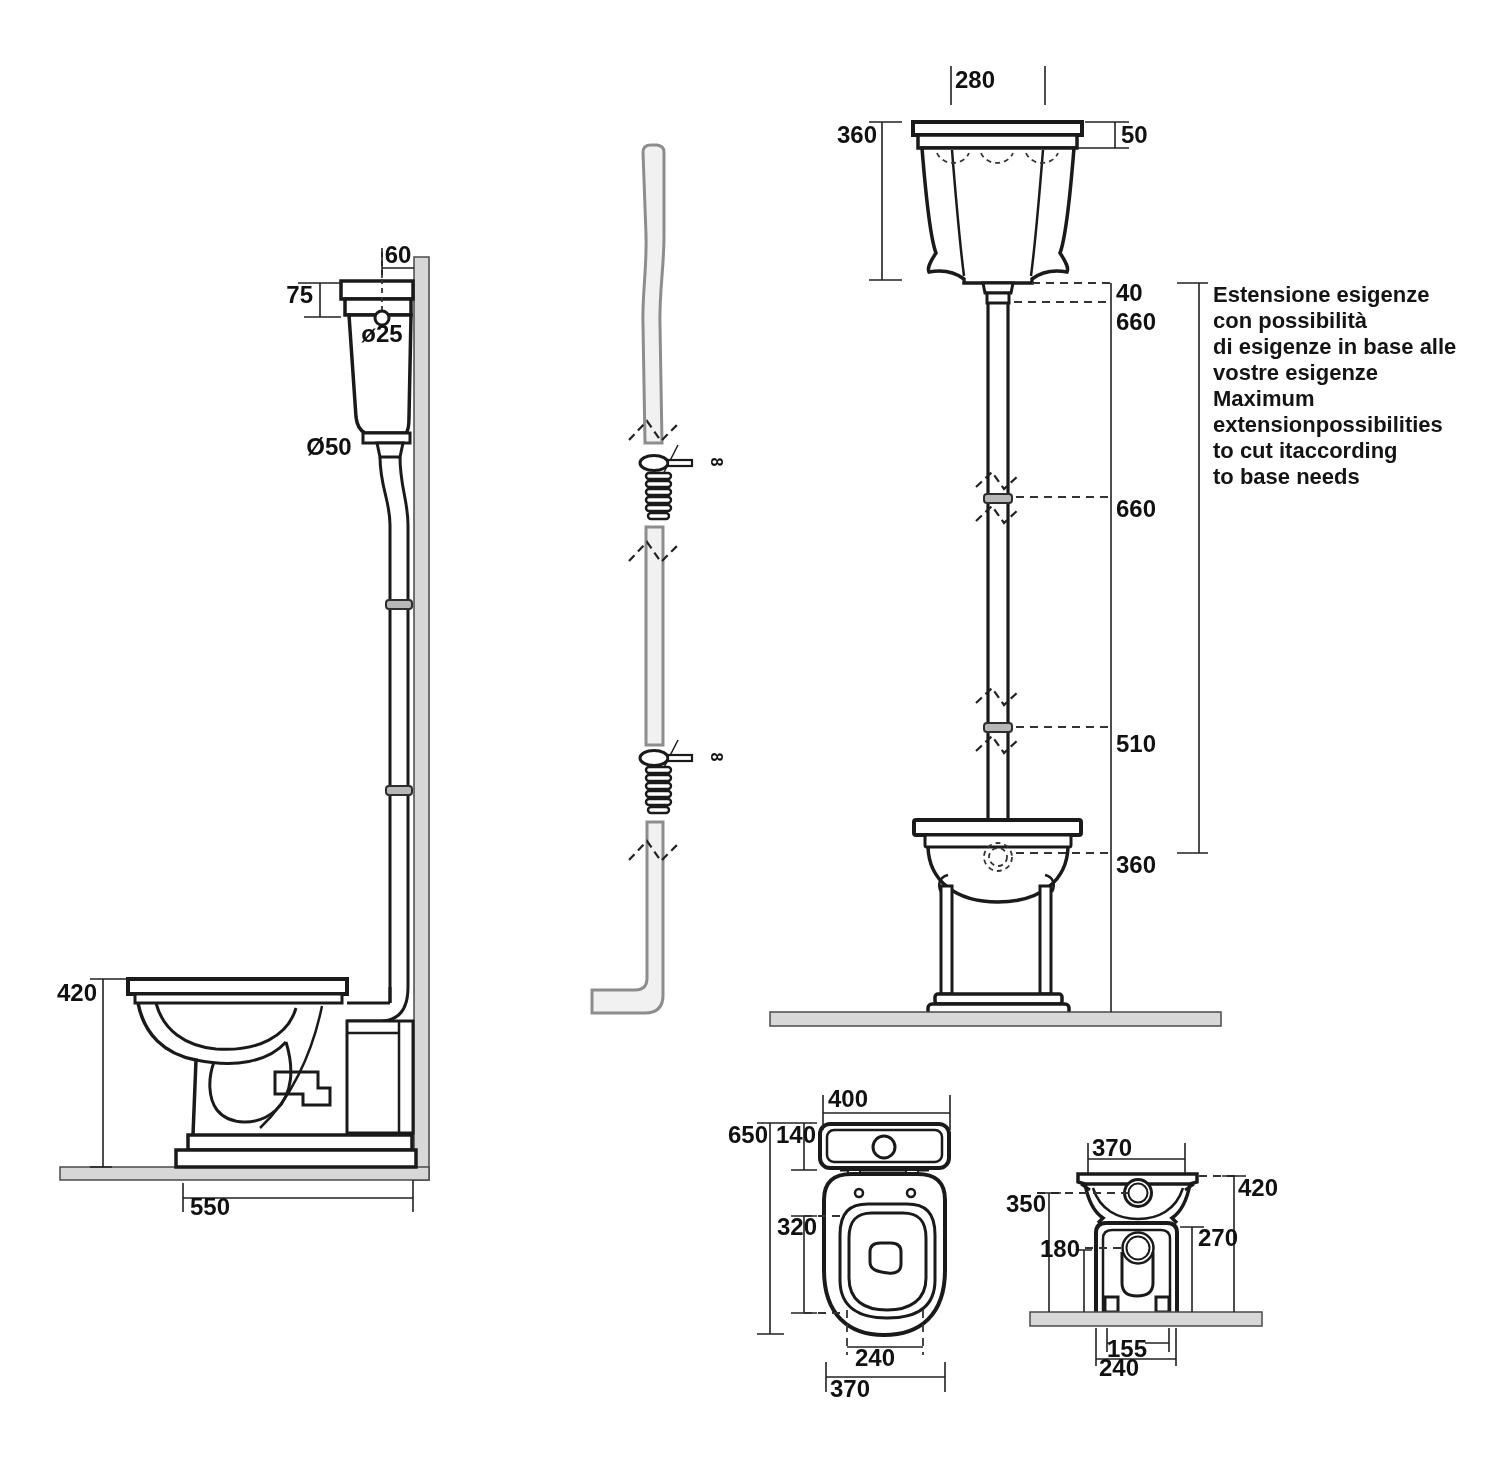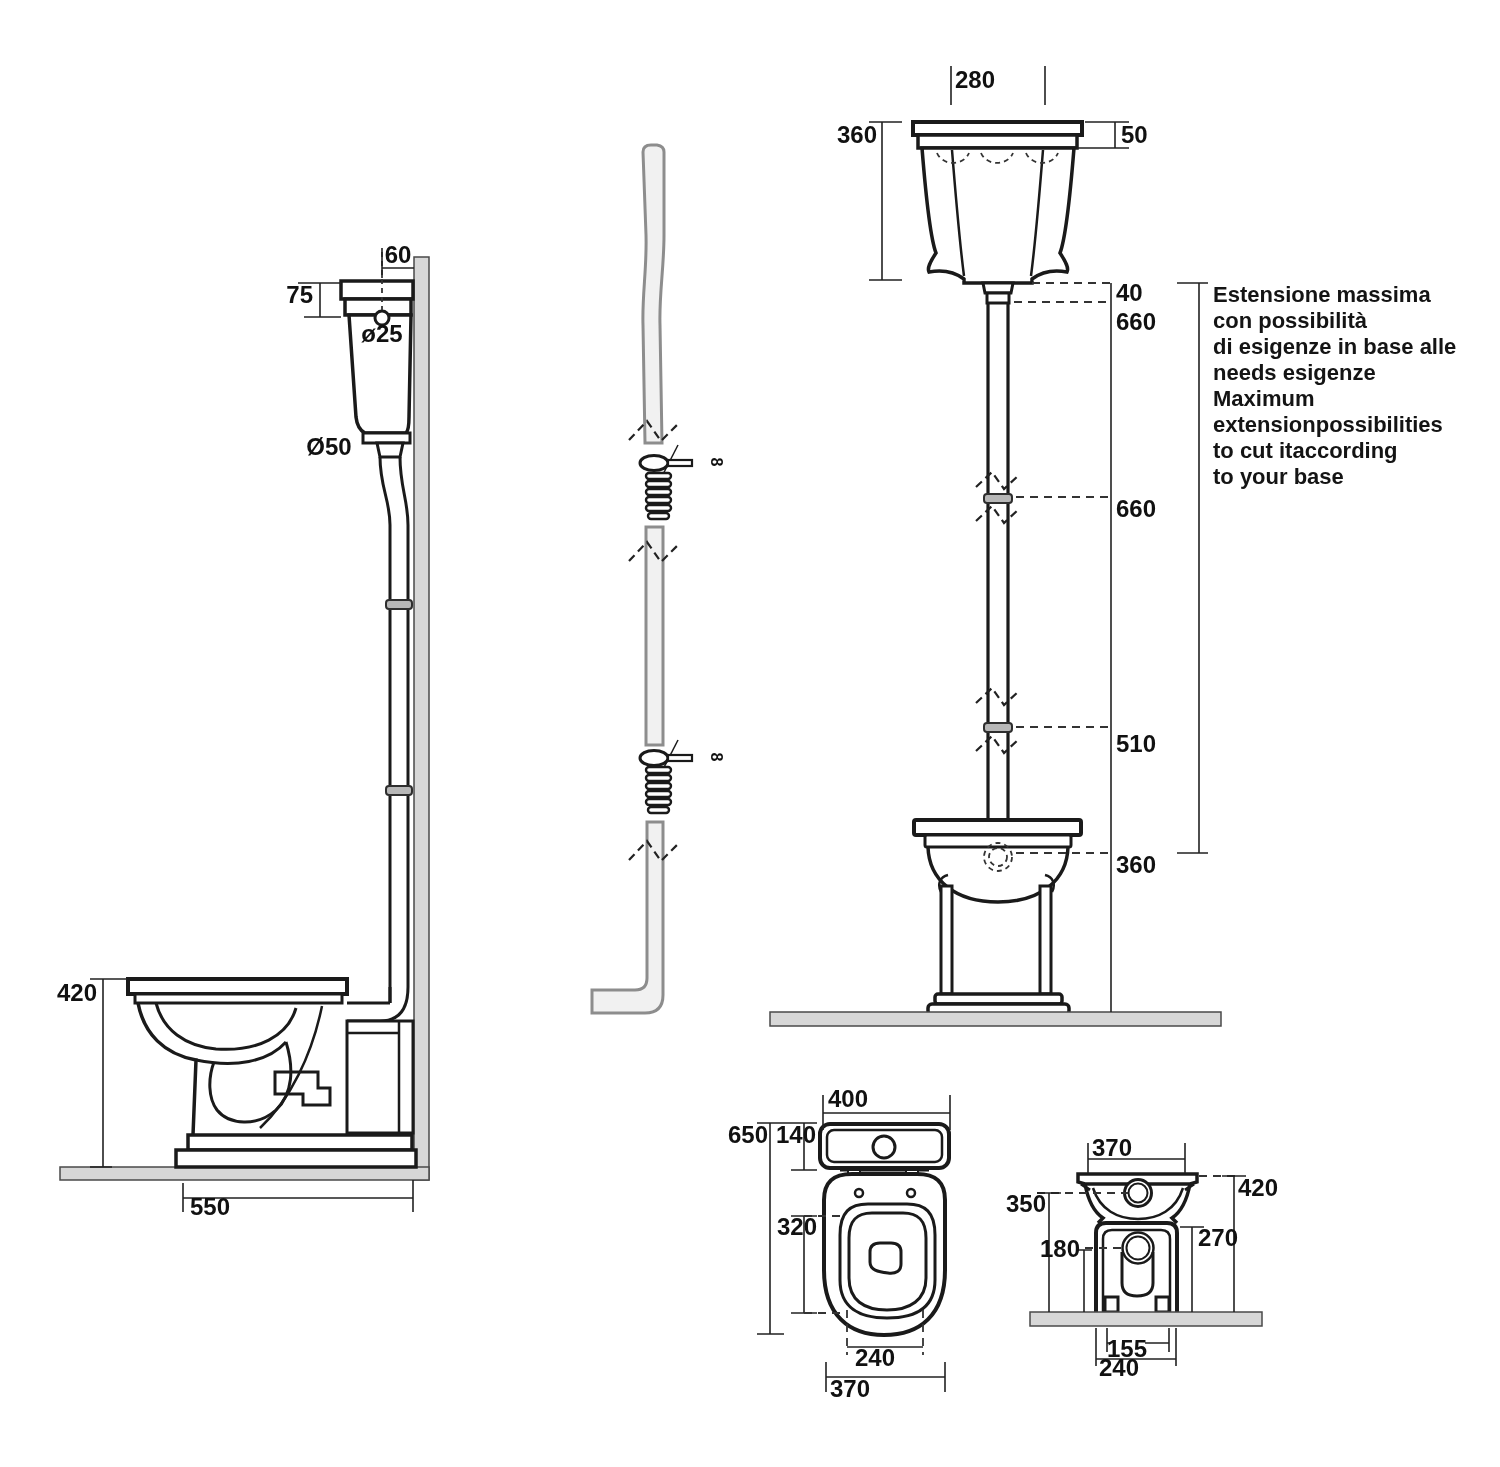--- a/index.html
+++ b/index.html
@@ -273,22 +273,22 @@
       <text class="dim" x="1127" y="1357" text-anchor="middle">155</text>
 
       <path class="dimln" d="M1096,1328 V1366 M1176,1328 V1366 M1096,1359 H1176"></path>
       <text class="dim" x="1099" y="1376">240</text>
     </g>
   </g>
 </svg>
 
   
   <div class="note">
-    <div class="note-line">Estensione massima</div>
+    <div class="note-line">Estensione esigenze</div>
     <div class="note-line">con possibilità</div>
     <div class="note-line">di esigenze in base alle</div>
-    <div class="note-line">needs esigenze</div>
+    <div class="note-line">vostre esigenze</div>
     <div class="note-line">Maximum</div>
     <div class="note-line">extensionpossibilities</div>
     <div class="note-line">to cut itaccording</div>
-    <div class="note-line">to your base</div>
+    <div class="note-line">to base needs</div>
   </div>
 </div>
 
 </body></html>

